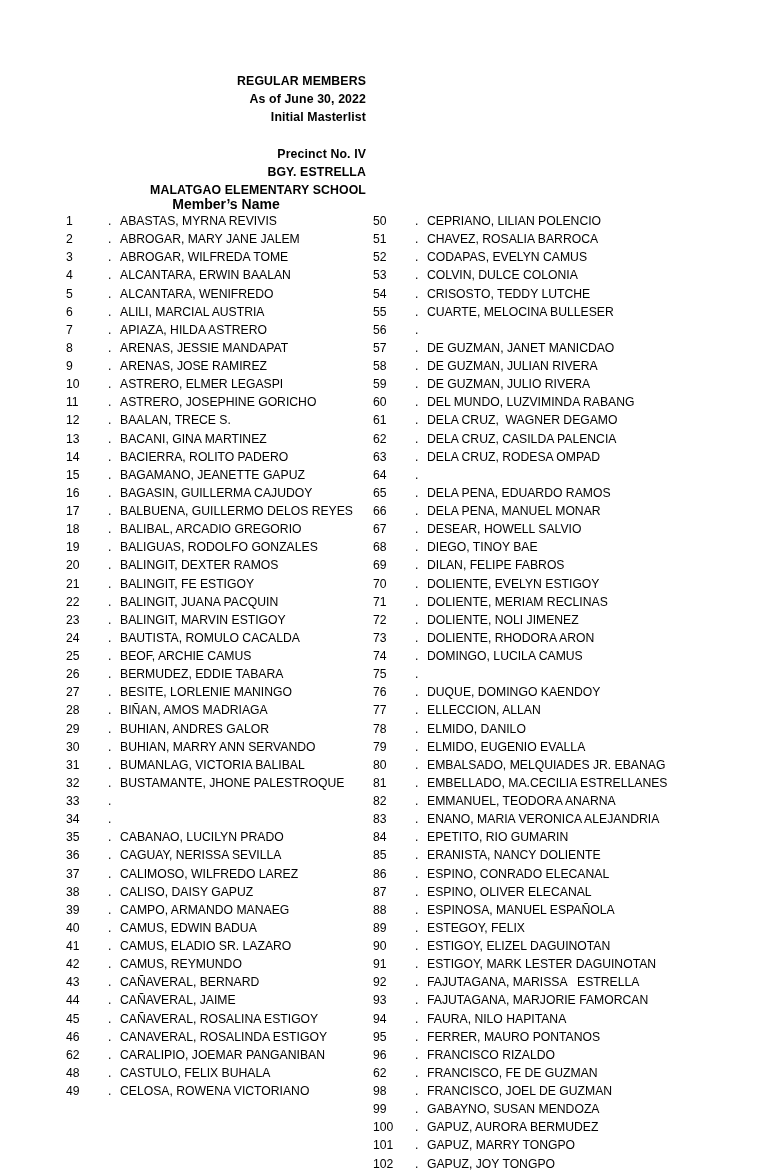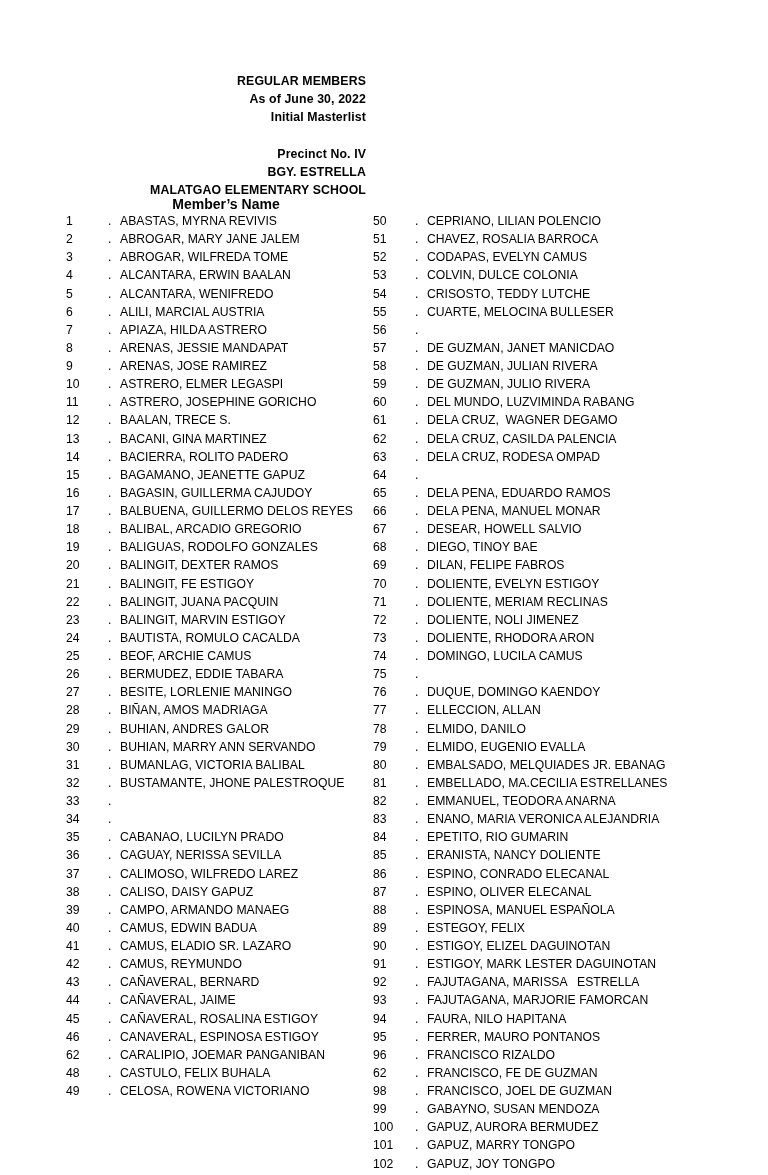--- a/index.html
+++ b/index.html
@@ -145,21 +145,21 @@
       <div class="row"><span class="num">36</span><span class="dot">.</span><span class="nm">CAGUAY, NERISSA SEVILLA</span></div>
       <div class="row"><span class="num">37</span><span class="dot">.</span><span class="nm">CALIMOSO, WILFREDO LAREZ</span></div>
       <div class="row"><span class="num">38</span><span class="dot">.</span><span class="nm">CALISO, DAISY GAPUZ</span></div>
       <div class="row"><span class="num">39</span><span class="dot">.</span><span class="nm">CAMPO, ARMANDO MANAEG</span></div>
       <div class="row"><span class="num">40</span><span class="dot">.</span><span class="nm">CAMUS, EDWIN BADUA</span></div>
       <div class="row"><span class="num">41</span><span class="dot">.</span><span class="nm">CAMUS, ELADIO SR. LAZARO</span></div>
       <div class="row"><span class="num">42</span><span class="dot">.</span><span class="nm">CAMUS, REYMUNDO</span></div>
       <div class="row"><span class="num">43</span><span class="dot">.</span><span class="nm">CAÑAVERAL, BERNARD</span></div>
       <div class="row"><span class="num">44</span><span class="dot">.</span><span class="nm">CAÑAVERAL, JAIME</span></div>
       <div class="row"><span class="num">45</span><span class="dot">.</span><span class="nm">CAÑAVERAL, ROSALINA ESTIGOY</span></div>
-      <div class="row"><span class="num">46</span><span class="dot">.</span><span class="nm">CANAVERAL, ESPINOSA ESTIGOY</span></div>
+      <div class="row"><span class="num">46</span><span class="dot">.</span><span class="nm">CANAVERAL, ROSALINDA ESTIGOY</span></div>
       <div class="row"><span class="num">62</span><span class="dot">.</span><span class="nm">CARALIPIO, JOEMAR PANGANIBAN</span></div>
       <div class="row"><span class="num">48</span><span class="dot">.</span><span class="nm">CASTULO, FELIX BUHALA</span></div>
       <div class="row"><span class="num">49</span><span class="dot">.</span><span class="nm">CELOSA, ROWENA VICTORIANO</span></div>
     </div>
   <div class="list-col right" id="col-right">
       <div class="row"><span class="num">50</span><span class="dot">.</span><span class="nm">CEPRIANO, LILIAN POLENCIO</span></div>
       <div class="row"><span class="num">51</span><span class="dot">.</span><span class="nm">CHAVEZ, ROSALIA BARROCA</span></div>
       <div class="row"><span class="num">52</span><span class="dot">.</span><span class="nm">CODAPAS, EVELYN CAMUS</span></div>
       <div class="row"><span class="num">53</span><span class="dot">.</span><span class="nm">COLVIN, DULCE COLONIA</span></div>
       <div class="row"><span class="num">54</span><span class="dot">.</span><span class="nm">CRISOSTO, TEDDY LUTCHE</span></div>

